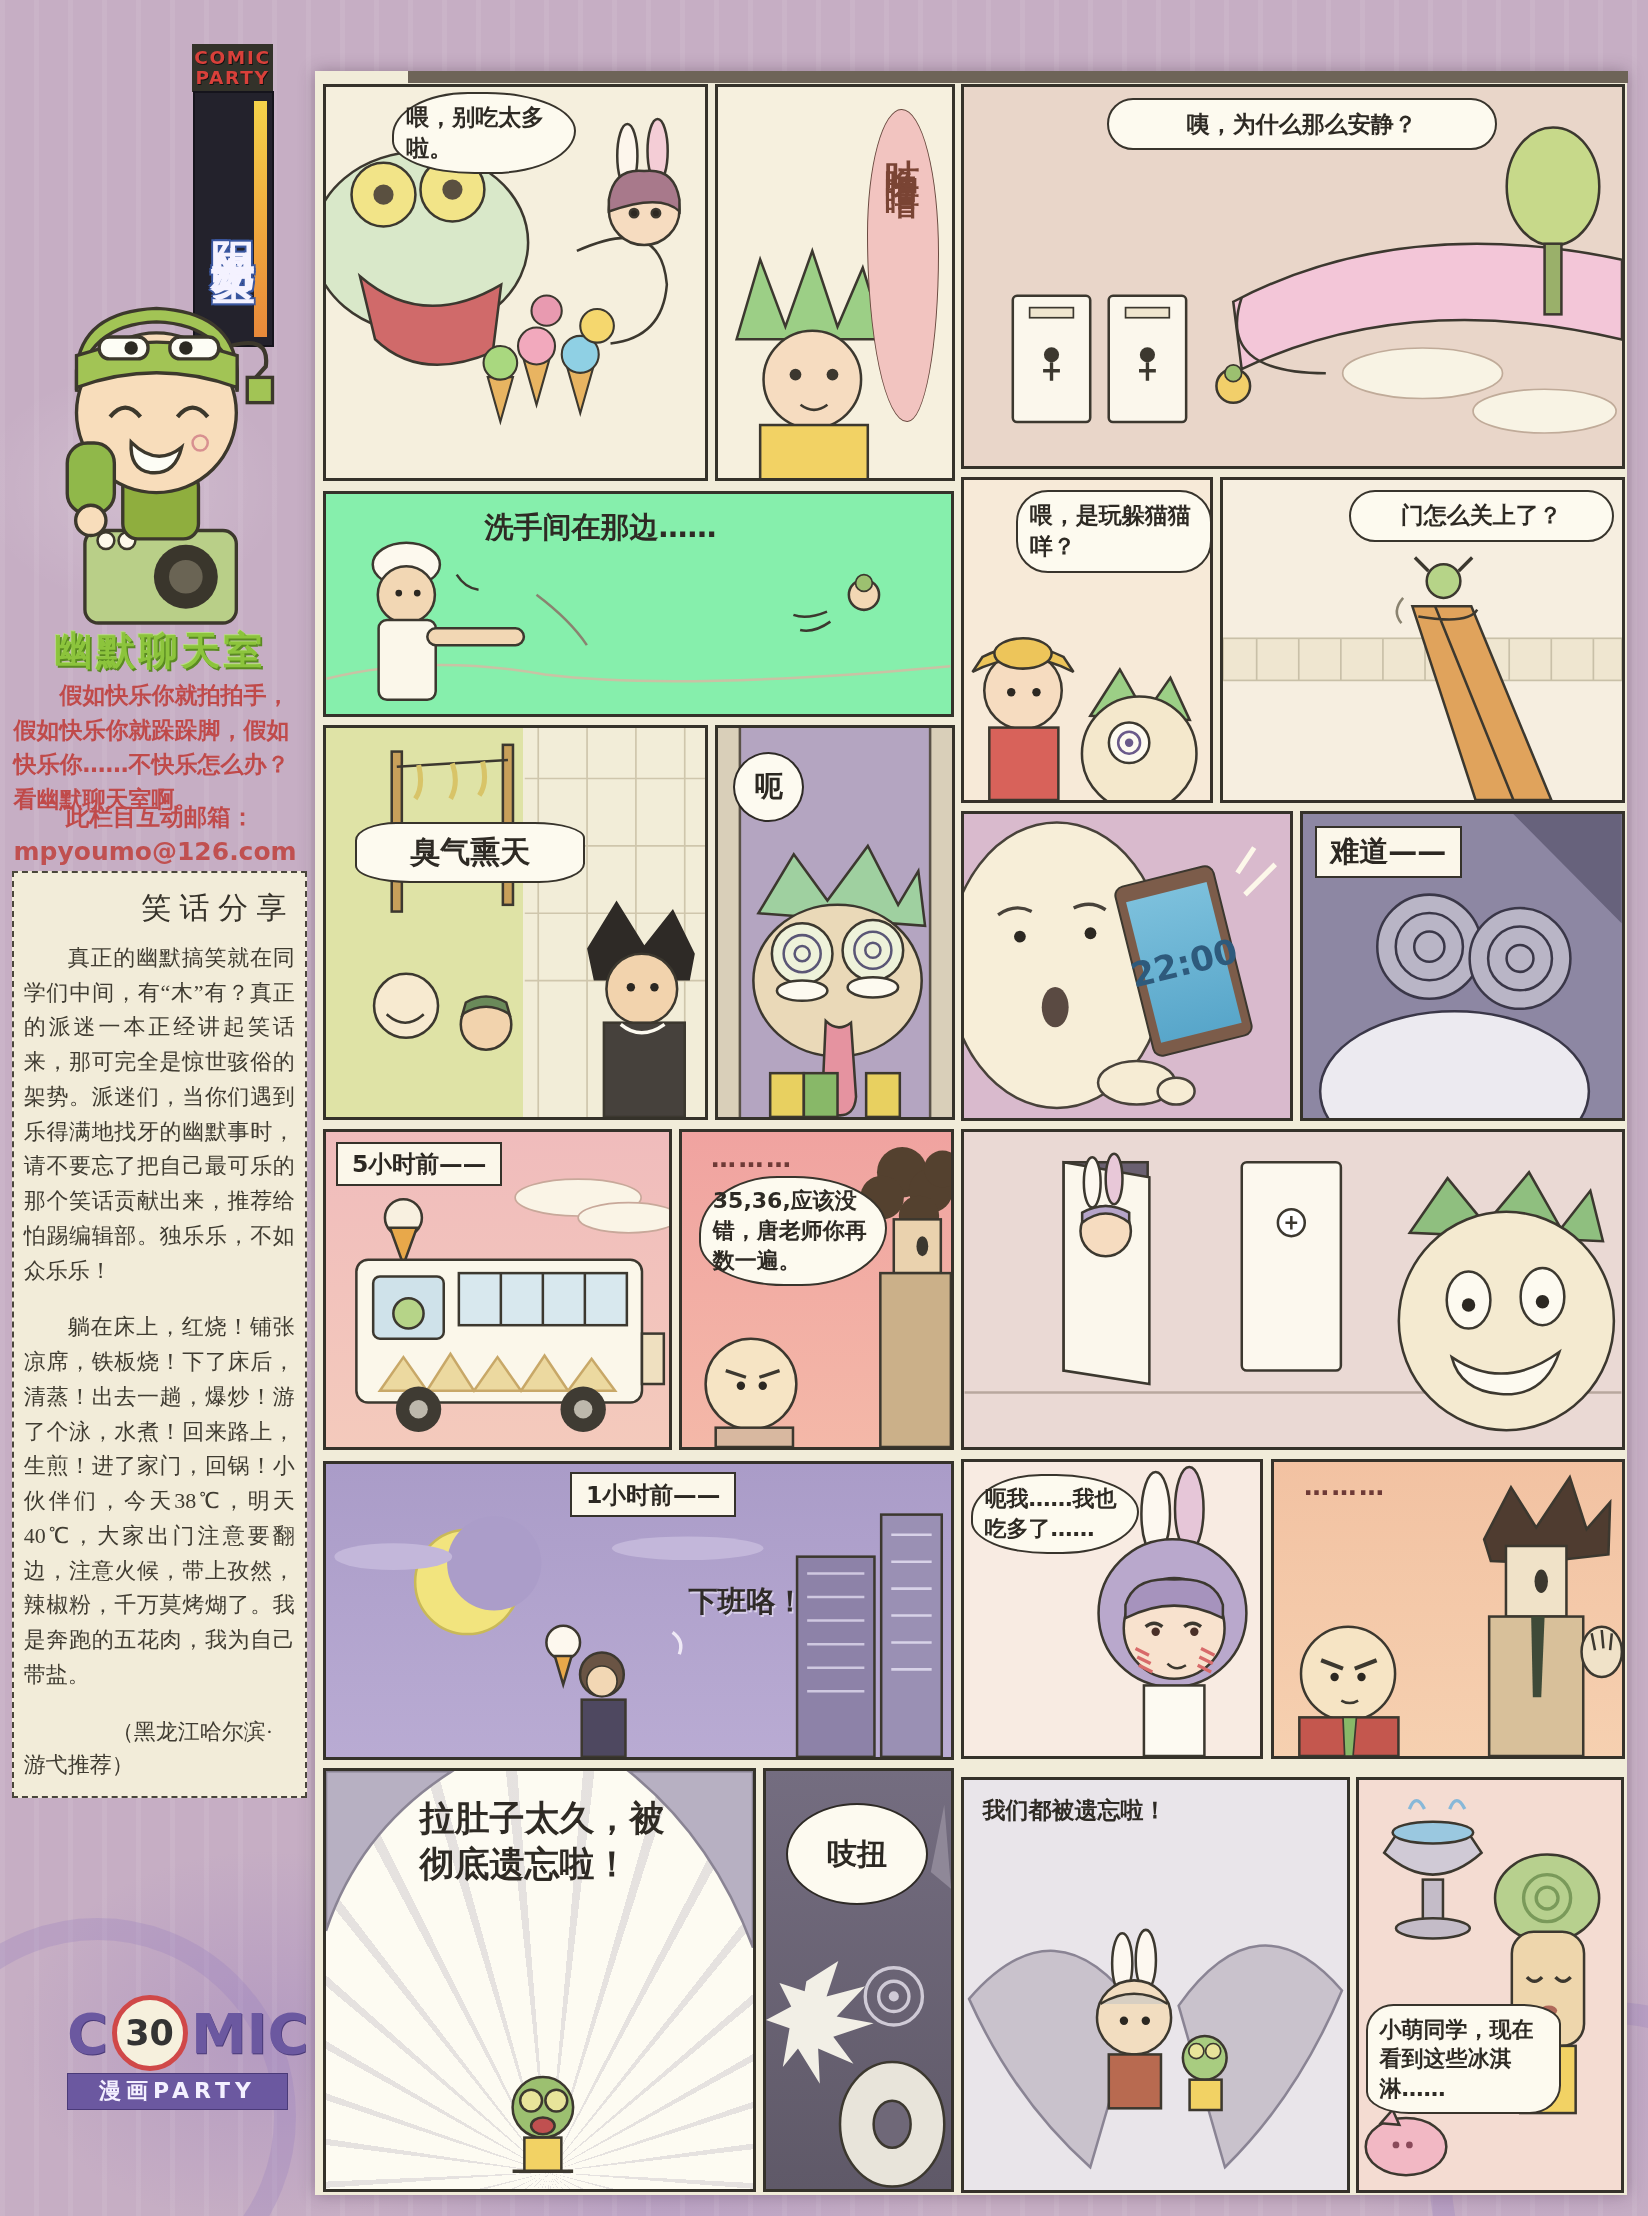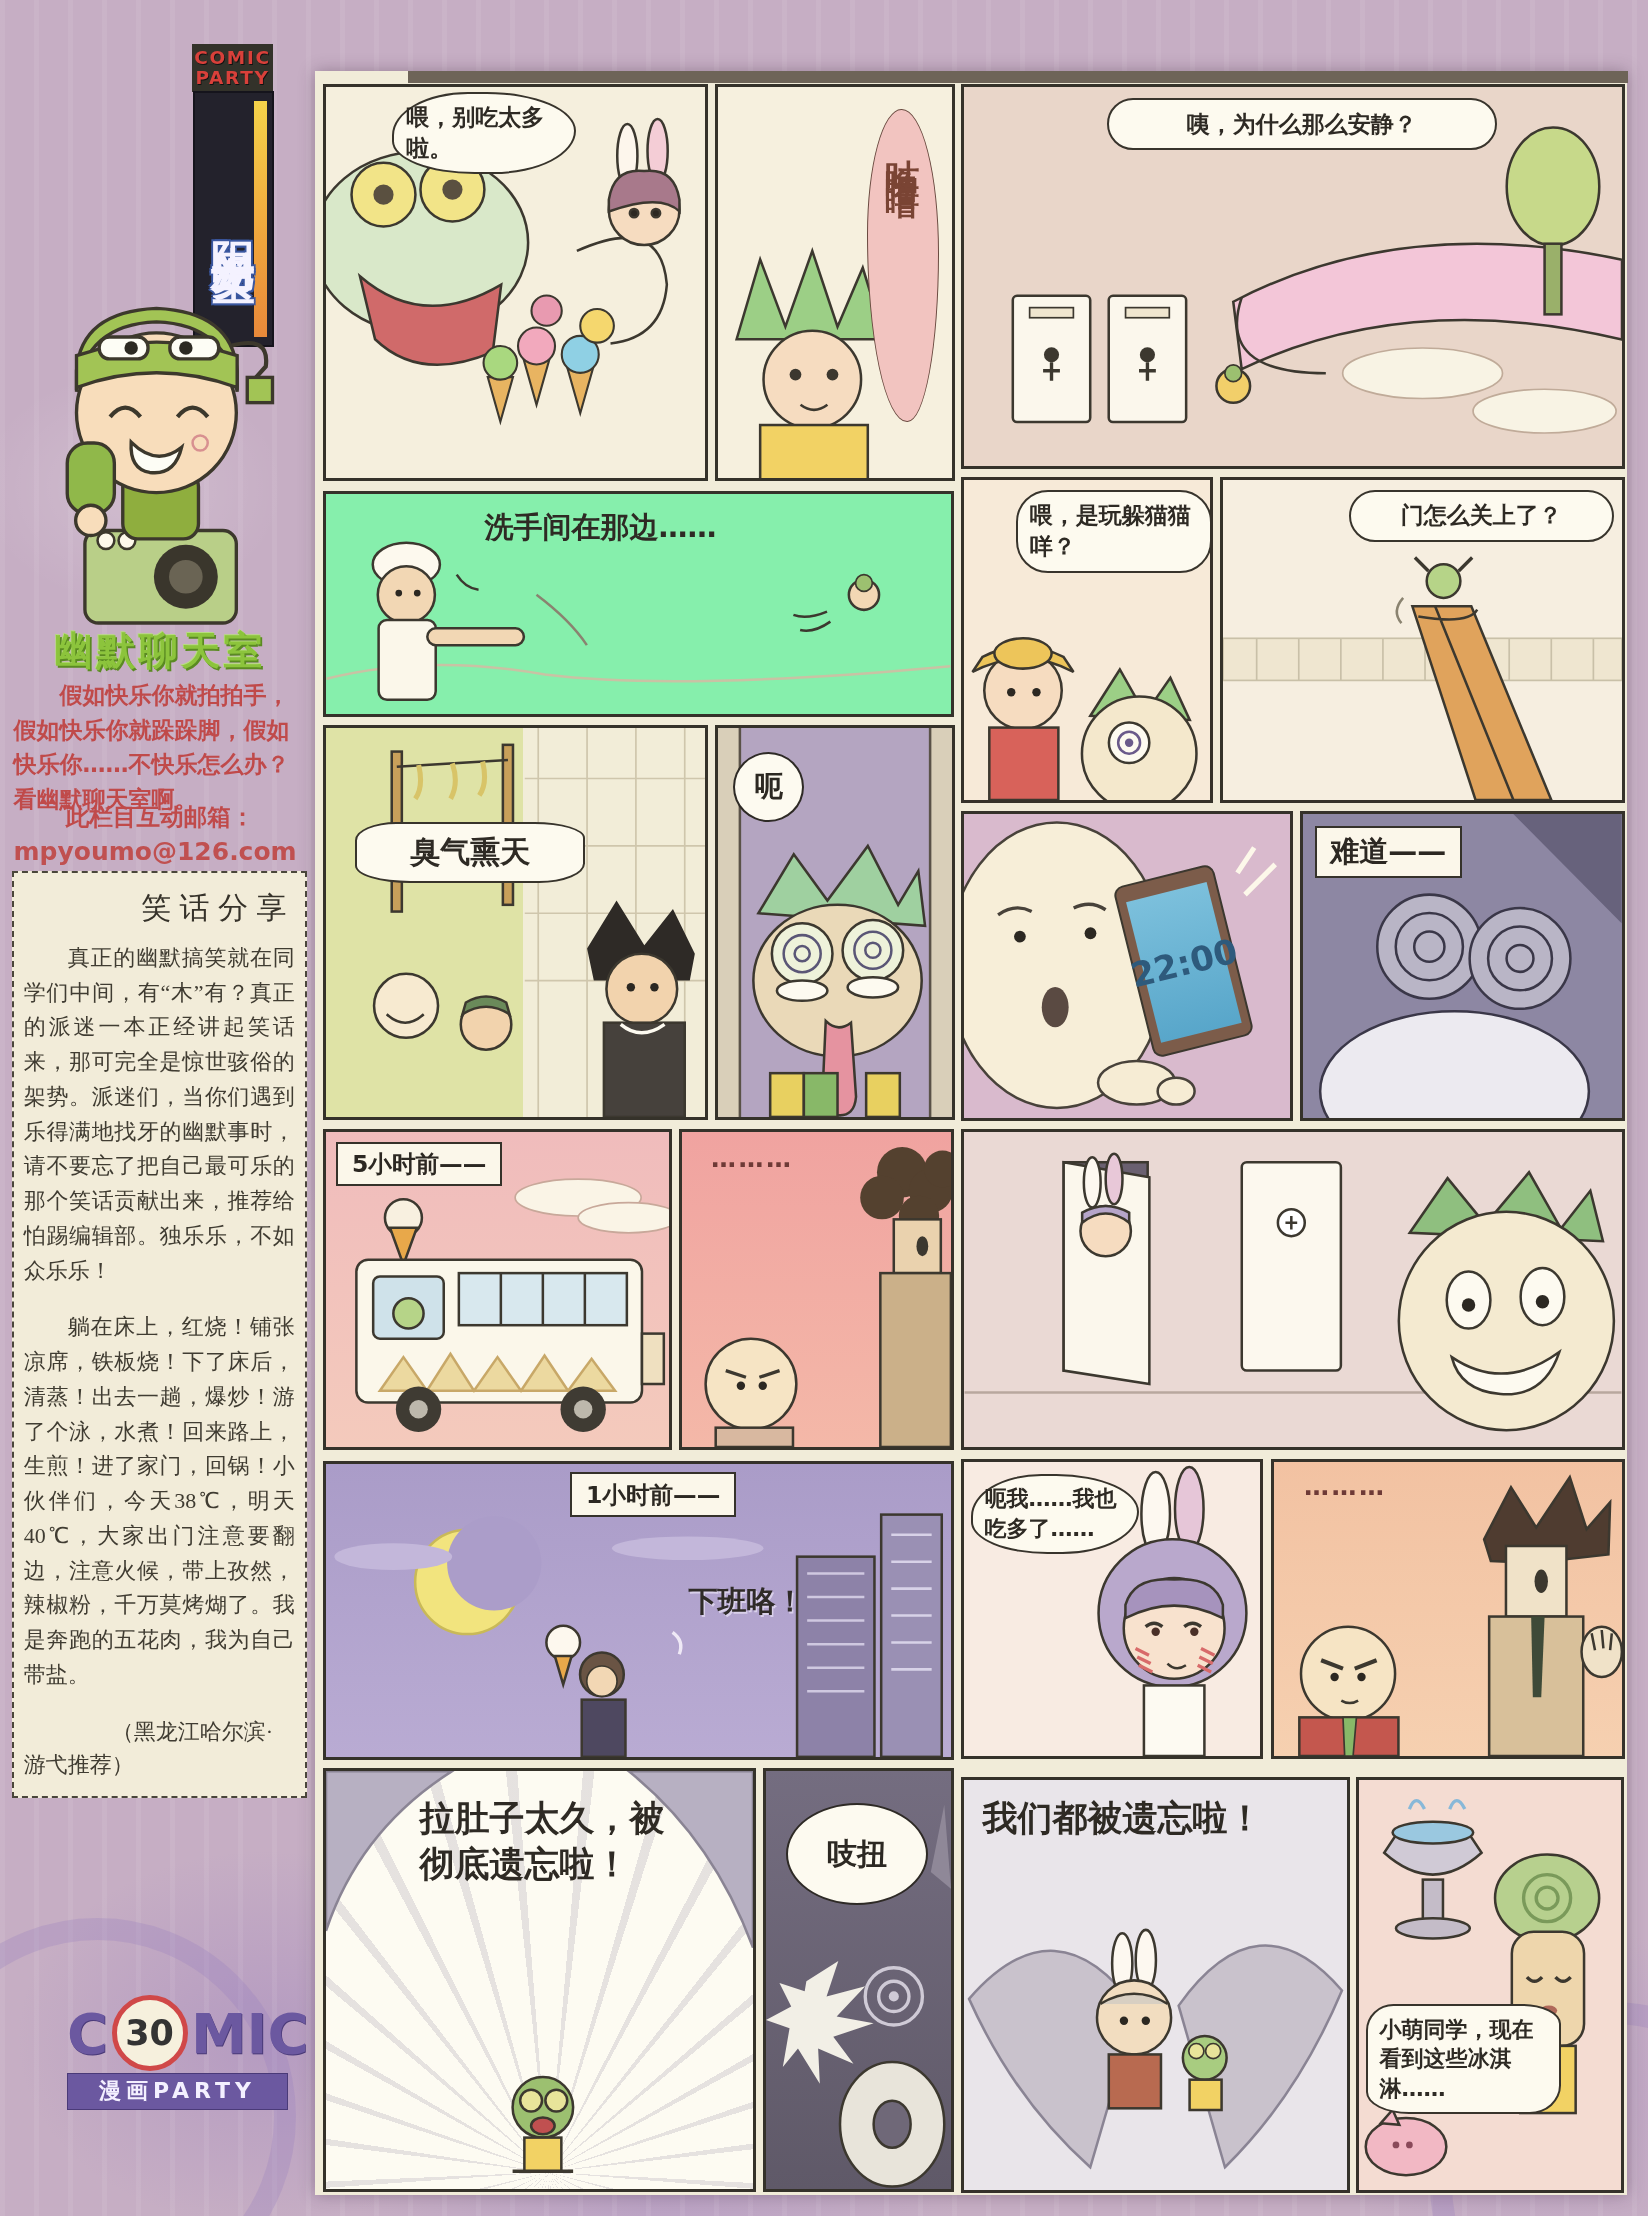--- a/index.html
+++ b/index.html
@@ -365,20 +365,21 @@
         <rect x="252" y="104" width="56" height="64" fill="#ead2ae" stroke="#3c382f" stroke-width="3"></rect>
         <ellipse cx="286" cy="136" rx="7" ry="12" fill="#3c382f"></ellipse>
         <rect x="236" y="168" width="84" height="207" fill="#cbb089" stroke="#3c382f" stroke-width="3"></rect>
         <circle cx="82" cy="300" r="54" fill="#f6e4c4" stroke="#3c382f" stroke-width="3"></circle>
         <path d="M52 284 l24 8 M116 284 l-24 8" stroke="#3c382f" stroke-width="4"></path>
         <circle cx="70" cy="302" r="5" fill="#2c2822"></circle>
           <circle cx="96" cy="302" r="5" fill="#2c2822"></circle>
         <rect x="40" y="352" width="92" height="23" fill="#d8b8a0" stroke="#3c382f" stroke-width="3"></rect>
       </svg>
       <div class="dots" style="left:29px;top:11.8px">………</div>
+      <div class="bubble" style="left:17px;top:44px;width:160px;font-size:22px">35,36,应该没错，唐老师你再数一遍。</div>
     </div>
 
     <div class="panel" style="left:646px;top:1058px;width:658px;height:315px;background:#ead9d4">
       <svg class="svgfill" viewBox="0 0 782 375">
         <line x1="0" y1="310" x2="782" y2="310" stroke="#b8a79e" stroke-width="3"></line>
         <rect x="118" y="36" width="100" height="248" fill="#6a6070" stroke="#3c382f" stroke-width="3"></rect>
         <polygon points="118,36 220,54 220,300 118,284" fill="#fbf7ec" stroke="#3c382f" stroke-width="3"></polygon>
         <circle cx="170" cy="120" r="16" fill="#fff" stroke="#3c382f" stroke-width="3"></circle>
         <ellipse cx="152" cy="60" rx="10" ry="30" fill="#fdf8f0" stroke="#3c382f" stroke-width="3"></ellipse>
         <ellipse cx="178" cy="56" rx="10" ry="30" fill="#e8c8d8" stroke="#3c382f" stroke-width="3"></ellipse>
@@ -498,21 +499,21 @@
         <circle cx="202" cy="282" r="44" fill="#f2ddc0" stroke="#3c382f" stroke-width="3"></circle>
         <path d="M162 266 q40 -24 80 0" fill="#d8cfc2" stroke="#3c382f" stroke-width="3"></path>
         <circle cx="190" cy="286" r="5" fill="#2c2822"></circle>
           <circle cx="216" cy="286" r="5" fill="#2c2822"></circle>
         <rect x="172" y="326" width="62" height="64" fill="#b86a50" stroke="#3c382f" stroke-width="3"></rect>
         <circle cx="286" cy="330" r="26" fill="#a8cc80" stroke="#3c382f" stroke-width="3"></circle>
         <circle cx="276" cy="322" r="9" fill="#e8e49a" stroke="#3c382f" stroke-width="2"></circle>
         <circle cx="296" cy="322" r="9" fill="#e8e49a" stroke="#3c382f" stroke-width="2"></circle>
         <rect x="268" y="356" width="38" height="36" fill="#f2d264" stroke="#3c382f" stroke-width="3"></rect>
       </svg>
-      <div class="plain-line" style="left:18.5px;top:15px;font-size:35px">我们都被遗忘啦！</div>
+      <div class="plain-line" style="left:18.5px;top:15px;font-size:23px">我们都被遗忘啦！</div>
     </div>
 
     <div class="panel" style="left:1041px;top:1706px;width:262px;height:410px;background:#f4dcd2">
       <svg class="svgfill" viewBox="0 0 312 487">
         <path d="M30 86 Q88 138 146 86 L130 62 L46 62 Z" fill="#d0cad6" stroke="#3c382f" stroke-width="3"></path>
         <ellipse cx="88" cy="62" rx="48" ry="13" fill="#9ac8e0" stroke="#3c382f" stroke-width="3"></ellipse>
         <rect x="76" y="118" width="24" height="52" fill="#c4bcc8" stroke="#3c382f" stroke-width="3"></rect>
         <ellipse cx="88" cy="176" rx="44" ry="12" fill="#c4bcc8" stroke="#3c382f" stroke-width="3"></ellipse>
         <path d="M60 34 q8 -20 18 0 M108 34 q8 -20 18 0" fill="none" stroke="#88b8d8" stroke-width="4"></path>
         <ellipse cx="224" cy="140" rx="62" ry="52" fill="#b7d08e" stroke="#3c382f" stroke-width="3"></ellipse>

